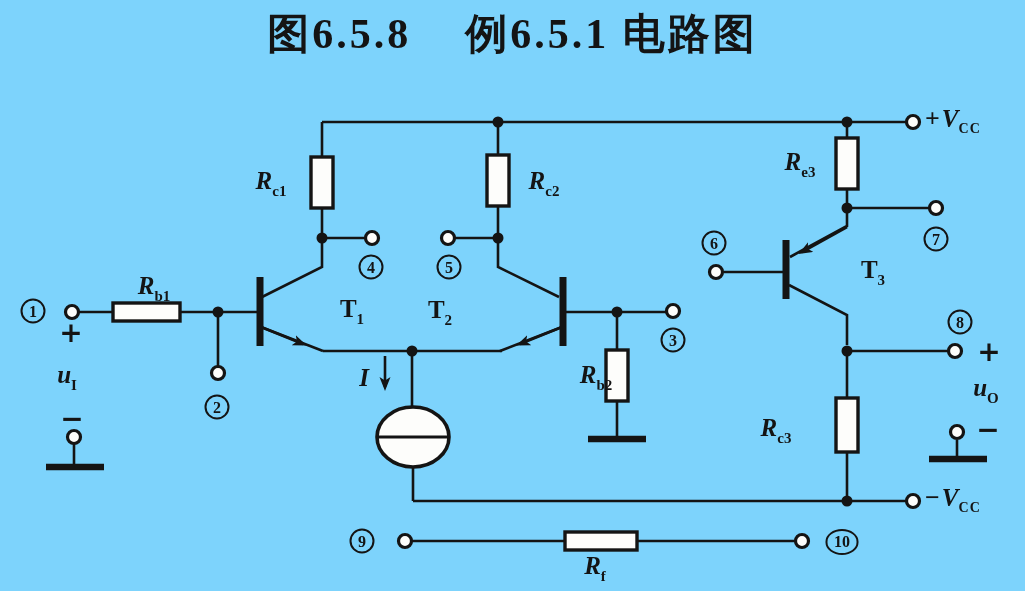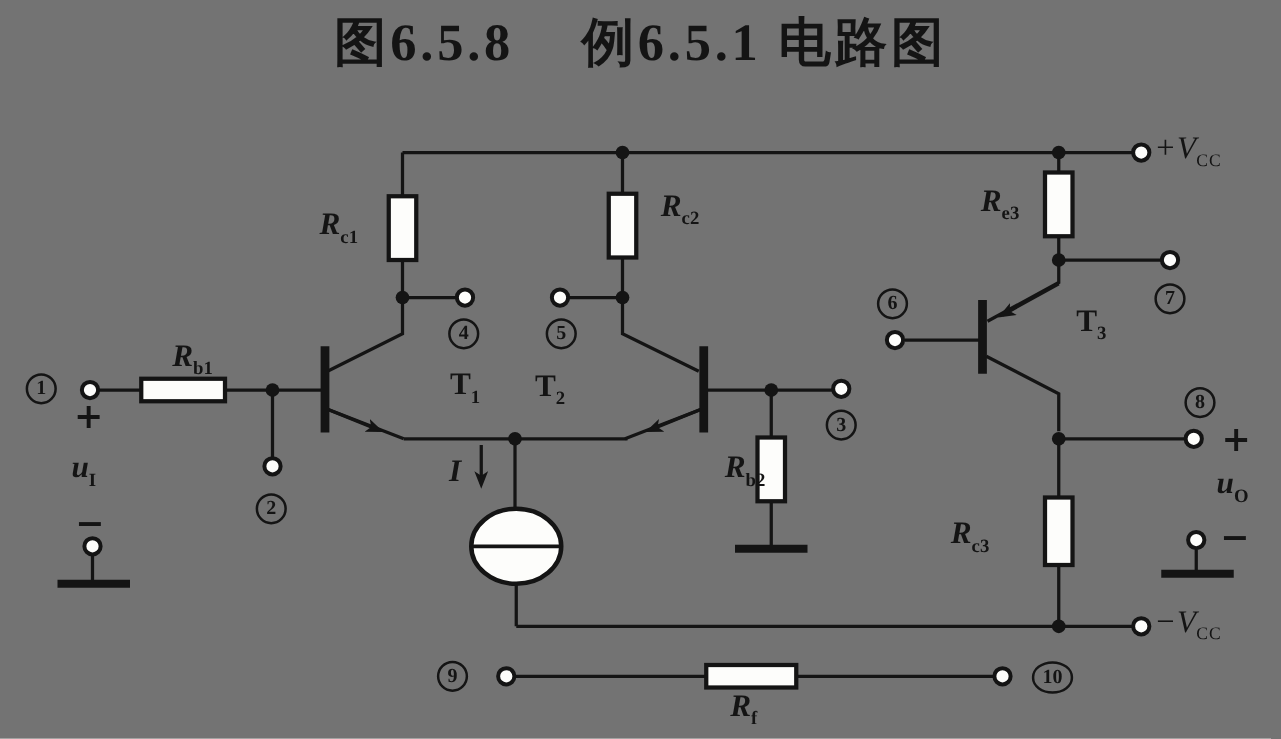--- a/index.html
+++ b/index.html
@@ -1,18 +1,18 @@
 <!DOCTYPE html>
 <html><head>
 <meta charset="utf-8">
 <style>
   html,body{margin:0;padding:0;background:#e8e8e6;}
   .stage{
     position:relative;width:1025px;height:591px;margin:0 auto;
-    background:#737373;overflow:hidden;
+    background:#7dd3fc;overflow:hidden;
     font-family:"Liberation Serif","DejaVu Serif",serif;color:#141414;
   }
   .title{
     position:absolute;left:50%;top:6px;transform:translateX(-50%);
     font-size:42px;font-weight:bold;letter-spacing:3px;white-space:pre;
   }
   svg.circuit{position:absolute;left:0;top:0;}
   .lbl{
     position:absolute;transform:translate(-50%,-50%);
     font-size:25px;font-weight:bold;font-style:italic;
@@ -21,21 +21,21 @@
   .lbl sub{font-size:15px;font-style:normal;vertical-align:-7px;}
   .lbl.up{font-style:normal;}
   .lbl .it{font-style:italic;}
   .sign{
     position:absolute;transform:translate(-50%,-50%);
     font-size:28px;font-weight:bold;font-style:normal;line-height:1;
     font-family:"DejaVu Serif",serif;
   }
   .vcc{
     position:absolute;transform:translate(0,-50%);
-    font-size:25px;font-weight:normal;line-height:1;white-space:nowrap;
+    font-size:25px;font-weight:bold;line-height:1;white-space:nowrap;
   }
   .vcc .pm{font-style:normal;font-size:26px;padding-right:2px;}
   .vcc .it{font-style:italic;}
   .vcc sub{font-size:14px;font-style:normal;vertical-align:-6px;letter-spacing:1px;}
   .circ{
     position:absolute;transform:translate(-50%,-50%);
     width:25px;height:25px;border:2.4px solid #141414;border-radius:50%;
     display:flex;align-items:center;justify-content:center;
     font-size:16px;font-weight:bold;font-style:normal;line-height:1;
     box-sizing:border-box;background:transparent;
@@ -146,29 +146,29 @@
       <circle cx="802" cy="541" r="6.5"></circle>
       <circle cx="913" cy="122" r="6.5"></circle>
       <circle cx="913" cy="501" r="6.5"></circle>
       <circle cx="957" cy="432" r="6.5"></circle>
       <circle cx="74" cy="437" r="6.5"></circle>
     </g>
   </svg>
 
   <div class="lbl" style="left:154px;top:288px"><span class="it">R</span><sub>b1</sub></div>
   <div class="lbl" style="left:271px;top:183px"><span class="it">R</span><sub>c1</sub></div>
-  <div class="lbl" style="left:544px;top:168px"><span class="it">R</span><sub>c2</sub></div>
+  <div class="lbl" style="left:544px;top:183px"><span class="it">R</span><sub>c2</sub></div>
   <div class="lbl" style="left:596px;top:377px"><span class="it">R</span><sub>b2</sub></div>
   <div class="lbl" style="left:800px;top:164px"><span class="it">R</span><sub>e3</sub></div>
   <div class="lbl" style="left:776px;top:430px"><span class="it">R</span><sub>c3</sub></div>
   <div class="lbl" style="left:595px;top:568px"><span class="it">R</span><sub>f</sub></div>
 
-  <div class="lbl up" style="left:372px;top:311px"><span>T</span><sub>1</sub></div>
+  <div class="lbl up" style="left:352px;top:311px"><span>T</span><sub>1</sub></div>
   <div class="lbl up" style="left:440px;top:312px"><span>T</span><sub>2</sub></div>
-  <div class="lbl up" style="left:873px;top:260px"><span>T</span><sub>3</sub></div>
+  <div class="lbl up" style="left:873px;top:272px"><span>T</span><sub>3</sub></div>
 
   <div class="lbl" style="left:364px;top:377px"><span class="it">I</span></div>
 
   <div class="lbl" style="left:67px;top:377px"><span class="it">u</span><sub>I</sub></div>
   <div class="lbl" style="left:986px;top:390px"><span class="it">u</span><sub>O</sub></div>
 
   <div class="vcc" style="left:925px;top:121px"><span class="pm">+</span><span class="it">V</span><sub>CC</sub></div>
   <div class="vcc" style="left:925px;top:500px"><span class="pm">−</span><span class="it">V</span><sub>CC</sub></div>
 
   <div class="sign" style="left:71px;top:333px">+</div>

